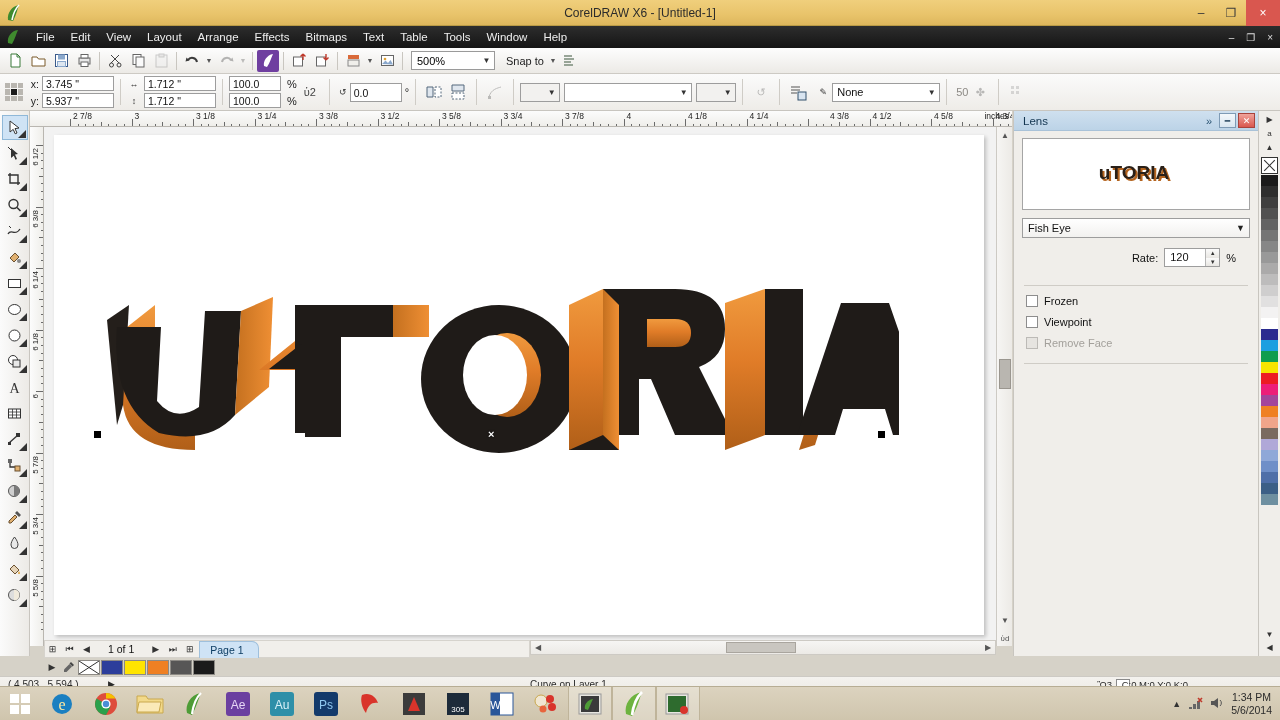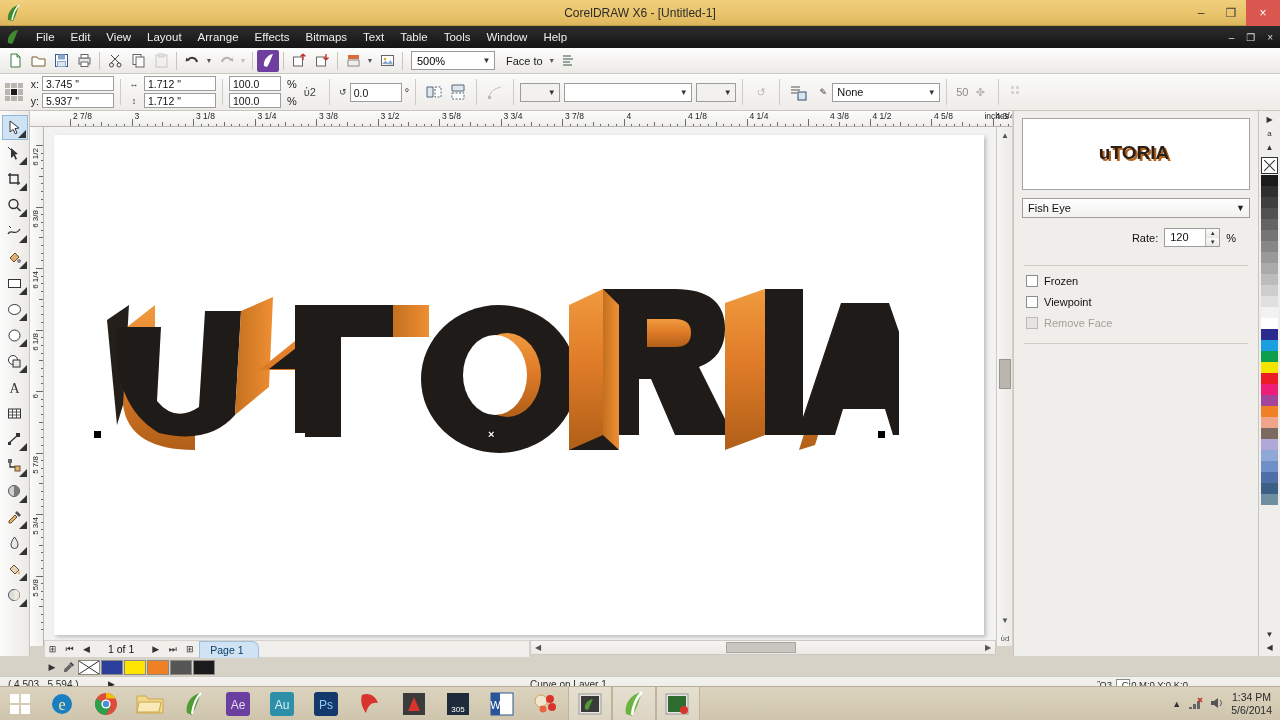--- a/index.html
+++ b/index.html
@@ -429,21 +429,21 @@
           <circle cx="5" cy="6" r="1.3" fill="#e0a030"></circle>
           <path d="M2 11l3.5-3.5L8 10l2.5-3 2.5 4.5z" fill="#8aa8cc"></path>
         </svg>
     </div>
     <div class="tb-sep"></div>
     <div class="zoom-combo">
       <div class="cv">500%</div>
       <div class="arw">▼</div>
     </div>
     <div class="snapto">
-      <span>Face to</span>
+      <span>Snap to</span>
       <span class="caret">▼</span>
     </div>
     <div class="tbtn">
       <svg width="15" height="15" viewBox="0 0 15 15">
           <path d="M2 3h8M2 6h10M2 9h7M2 12h9" stroke="#7a8a7a" stroke-width="1.3"></path>
         </svg>
     </div>
   </div>
 
   <div class="propbar">
@@ -1008,20 +1008,26 @@
     <div class="sb-obj">Curve on Layer 1</div>
     <div class="sb-fillrow">
       <span>ᾪ3</span>
       <span class="sb-swatch"></span>
     </div>
     <div class="sb-cmyk">C:0 M:0 Y:0 K:0</div>
     <div class="sb-none">None</div>
   </div>
 
   <div class="docker">
+    <div class="dk-title">
+      <div class="t">Lens</div>
+      <div class="dk-chev">»</div>
+      <div class="dk-min">━</div>
+      <div class="dk-close">✕</div>
+    </div>
     <div class="dk-preview">
       <svg width="120" height="34" viewBox="0 0 120 34">
         <text x="60" y="24" text-anchor="middle" font-family="Liberation Sans, sans-serif" font-size="19" font-weight="bold" fill="#b4641f">uTORIA</text>
         <text x="58" y="22" text-anchor="middle" font-family="Liberation Sans, sans-serif" font-size="19" font-weight="bold" fill="#2a2018">uTORIA</text>
       </svg>
     </div>
     <div class="dk-combo">
       <div class="cv">Fish Eye</div>
       <div class="arw">▼</div>
     </div>

